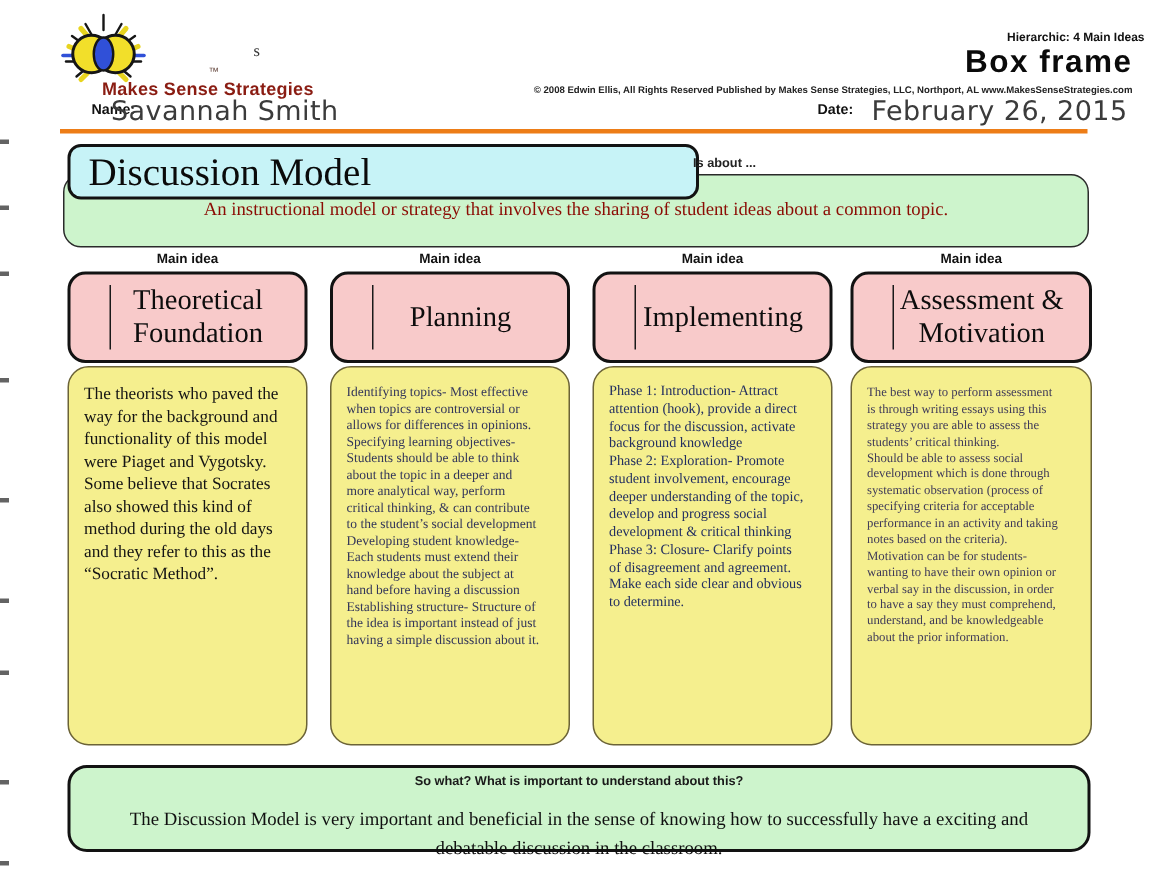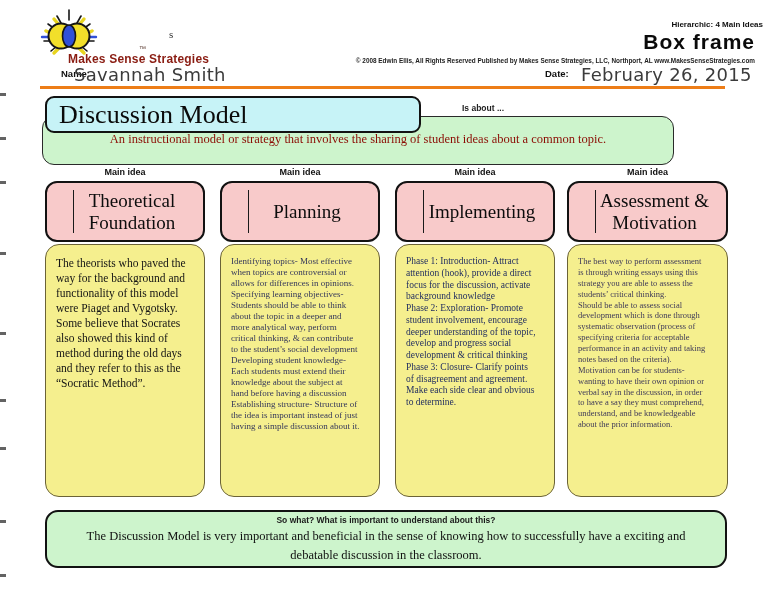--- a/index.html
+++ b/index.html
@@ -15,27 +15,27 @@
   .hierarchic{position:absolute;right:5px;top:20px;font-size:8px;font-weight:bold;color:#111;}
   .frame-title{position:absolute;right:13px;top:30px;font-size:21px;font-weight:900;
                letter-spacing:1px;color:#0a0a0a;}
   .copyright{position:absolute;right:13px;top:57px;font-size:6.4px;font-weight:bold;color:#222;}
   .field-label{position:absolute;font-size:9.5px;font-weight:bold;color:#111;}
   .field-value{position:absolute;font-size:18px;color:#3b3b3b;font-family:"DejaVu Sans",sans-serif;
                letter-spacing:.3px;}
   .orange-rule{position:absolute;left:40px;top:86px;width:685px;height:3px;background:#ed7d17;}
 
   
-  .title-box{position:absolute;left:45px;top:96px;width:376px;height:37px;background:#c7f3f7;
+  .title-box{position:absolute;left:45px;top:96px;width:421px;height:37px;background:#c7f3f7;
              border:2.5px solid #121212;border-radius:9px;box-sizing:border-box;z-index:3;
              display:flex;align-items:center;}
   .title-box span{font-family:"Liberation Serif",serif;font-size:26px;color:#0a0a0a;
                   padding-left:12px;white-space:nowrap;}
   .is-about{position:absolute;left:462px;top:103px;font-size:8.5px;font-weight:bold;color:#222;z-index:3;}
-  .desc-box{position:absolute;left:42px;top:116px;width:632px;height:49px;background:#cdf4cc;
+  .desc-box{position:absolute;left:42px;top:116px;width:684px;height:49px;background:#cdf4cc;
             border:1.6px solid #2a2a2a;border-radius:12px;box-sizing:border-box;z-index:1;
             display:flex;justify-content:center;}
   .desc-box span{font-family:"Liberation Serif",serif;font-size:12.5px;color:#8b0c04;
                  margin-top:15px;}
 
   
   .main-idea{position:absolute;top:167px;width:160px;text-align:center;font-size:9px;
              font-weight:bold;color:#111;}
   .idea-box{position:absolute;top:181px;width:160px;height:61px;background:#f8caca;
             border:2.2px solid #121212;border-radius:12px;box-sizing:border-box;
@@ -52,21 +52,21 @@
   .body-1{font-size:11.5px;line-height:1.3;color:#141414;}
   .body-2{font-size:9px;line-height:1.22;color:#34375a;}
   .body-3{font-size:9.5px;line-height:1.24;color:#232f60;}
   .body-4{font-size:8.5px;line-height:1.28;color:#3f3a58;}
 
   
   .summary-box{position:absolute;left:45px;top:510px;width:682px;height:58px;background:#cdf4cc;
                border:2.2px solid #121212;border-radius:13px;box-sizing:border-box;text-align:center;}
   .so-what{font-size:8.5px;font-weight:bold;color:#1a1a1a;margin-top:3px;text-align:center;}
   .conclusion{font-family:"Liberation Serif",serif;font-size:12.5px;color:#101010;
-              line-height:1.5;white-space:pre-line;margin-top:2px;}
+              line-height:1.5;white-space:pre-line;margin-top:12px;}
 
   
   .tick{position:absolute;left:0;width:6px;height:3px;background:#3c3c3c;opacity:.8;}
 </style>
 </head>
 <body>
 
 <div id="page">
 
   <svg style="position:absolute;left:30px;top:7px;" width="80" height="50" viewBox="0 0 80 50">

